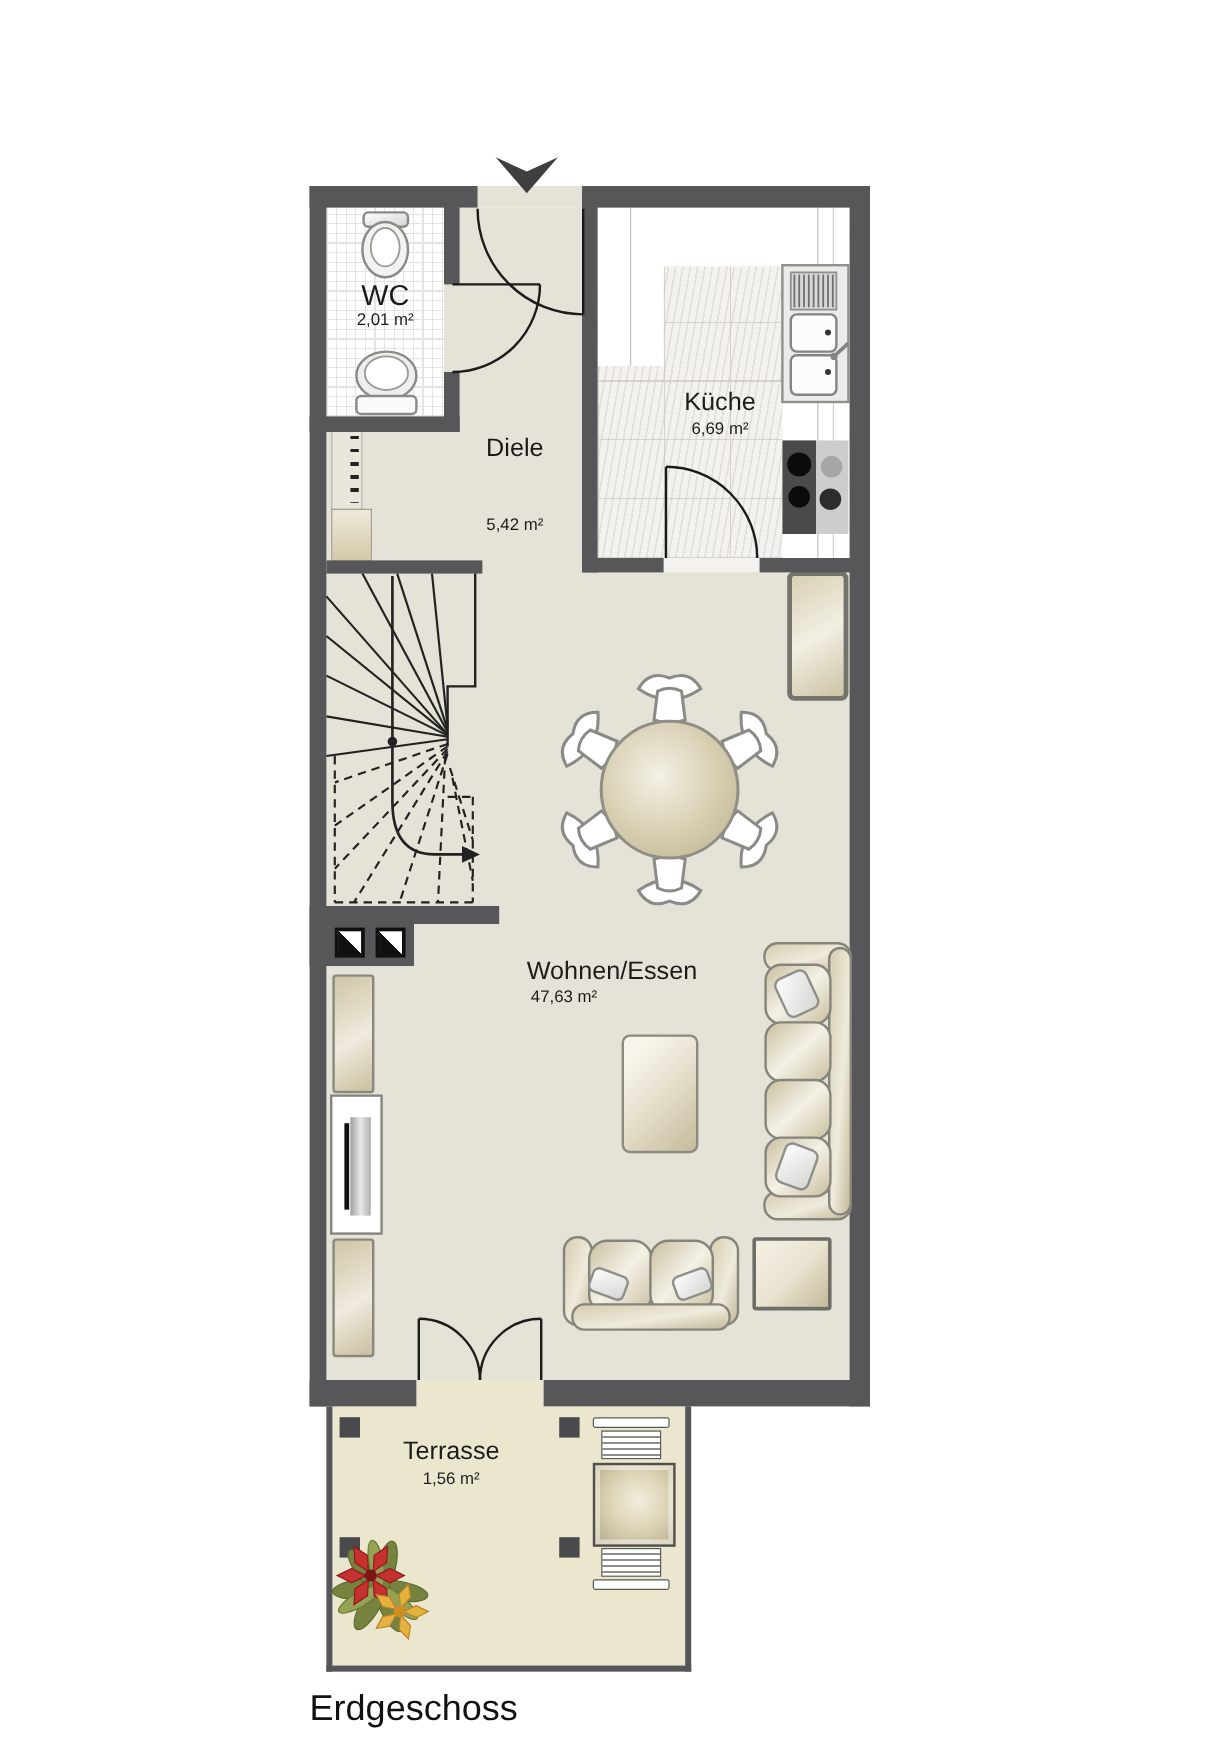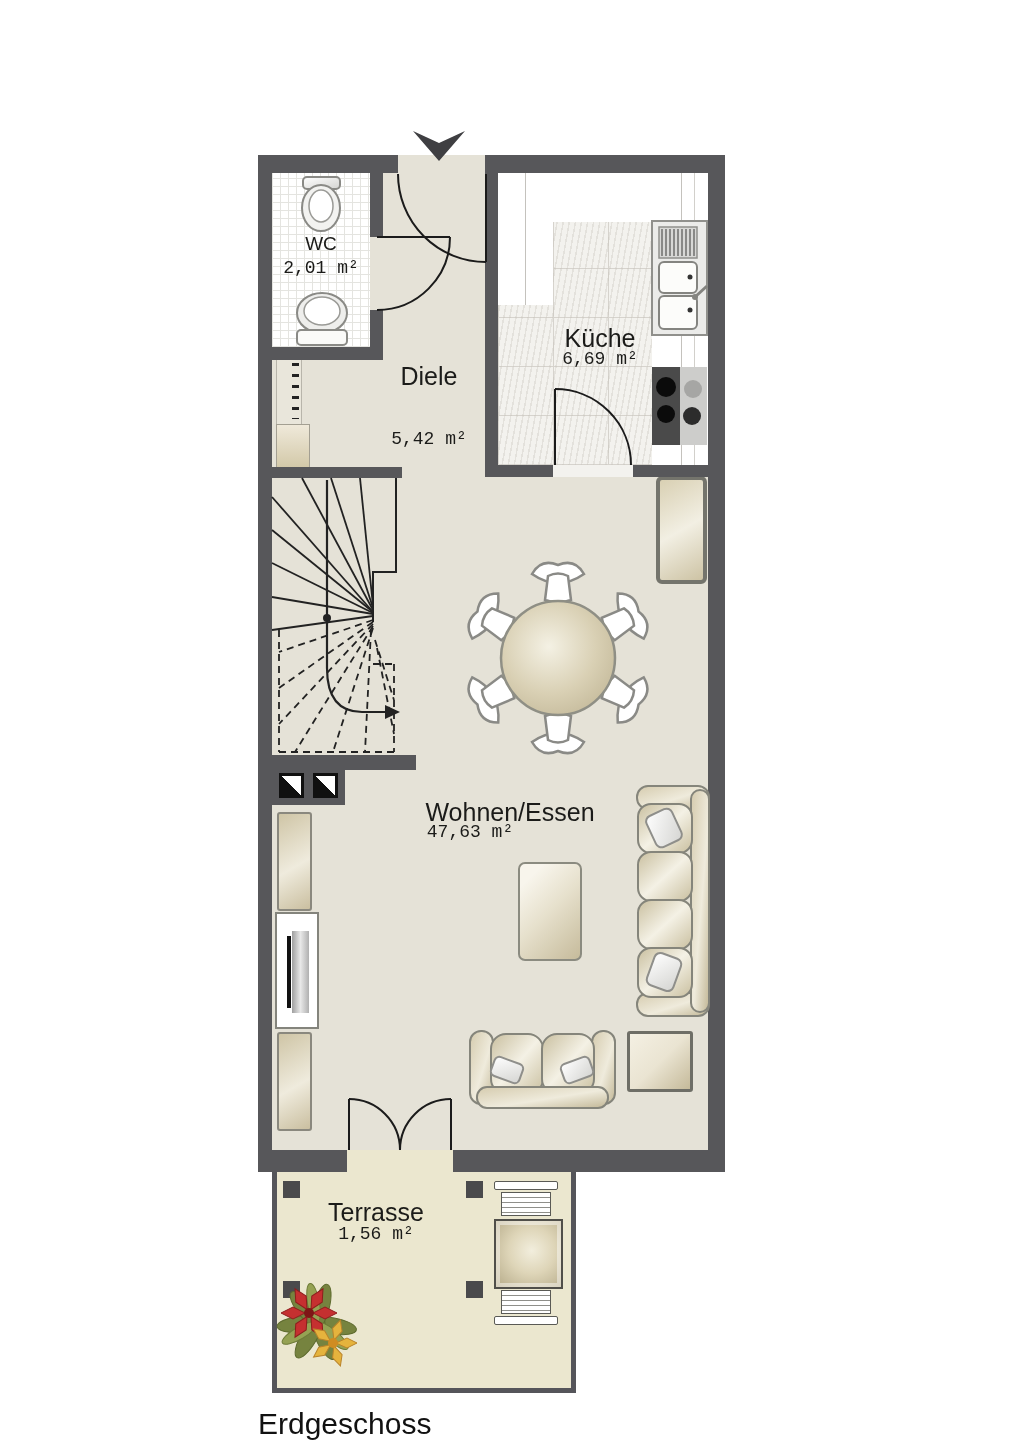--- a/index.html
+++ b/index.html
@@ -4,22 +4,22 @@
 <style>
   html,body{margin:0;padding:0;background:#fff;}
   #canvas{position:relative;width:1024px;height:1449px;background:#ffffff;overflow:hidden;
           font-family:"Liberation Sans","DejaVu Sans",sans-serif;}
   .wall{position:absolute;background:#57575a;z-index:4;}
   .floor{position:absolute;z-index:1;}
   .overlay2{position:absolute;z-index:2;}
   .furn{position:absolute;z-index:3;box-sizing:border-box;}
   .lbl{position:absolute;z-index:7;transform:translateX(-50%);white-space:nowrap;
        color:#1b1b19;text-align:center;}
-  .room-name{font-size:25px;}
-  .room-area{font-size:18px;font-family:Liberation Mono, monospace;}
+  .room-name{font-size:21px;}
+  .room-area{font-size:14px;}
   .title{position:absolute;z-index:7;color:#111;font-size:30px;}
   
   .floor-main{background:#e5e2d7;}
   .floor-wc{background:#ffffff;
     background-image:repeating-linear-gradient(90deg,#e4e4e0 0 1px,transparent 1px 8px),
                      repeating-linear-gradient(0deg,#e4e4e0 0 1px,transparent 1px 8px);}
   .floor-kitchen{background-color:#f3f2ee;
     background-image:
       repeating-linear-gradient(100deg,rgba(198,194,186,.35) 0 1.5px,transparent 1.5px 6px),
       repeating-linear-gradient(90deg,#d6d3cd 0 1px,transparent 1px 55px),
@@ -302,21 +302,21 @@
         <path d="M3,0 L14,-5 L24,0 L14,5 Z"></path>
         <path d="M3,0 L14,-5 L24,0 L14,5 Z" transform="rotate(72)"></path>
         <path d="M3,0 L14,-5 L24,0 L14,5 Z" transform="rotate(144)"></path>
         <path d="M3,0 L14,-5 L24,0 L14,5 Z" transform="rotate(216)"></path>
         <path d="M3,0 L14,-5 L24,0 L14,5 Z" transform="rotate(288)"></path>
         <circle r="5" fill="#cf8c22" stroke="none"></circle>
       </g>
     </g>
   </svg>
 
-  <div class="lbl room-name" style="left:321px;top:233px;font-size:19px;text-align:right;">WC</div>
+  <div class="lbl room-name" style="left:321px;top:233px;font-size:24px;text-align:right;">WC</div>
   <div class="lbl room-area" style="left:321px;top:258px;">2,01 m²</div>
 
   <div class="lbl room-name" style="left:429px;top:362px;">Diele</div>
   <div class="lbl room-area" style="left:429px;top:386px;margin-top:43px;">5,42 m²</div>
 
   <div class="lbl room-name" style="left:600px;top:324px;">Küche</div>
   <div class="lbl room-area" style="left:600px;top:349px;">6,69 m²</div>
 
   <div class="lbl room-name" style="left:470px;top:798px;margin-left:40px;">Wohnen/Essen</div>
   <div class="lbl room-area" style="left:470px;top:822px;">47,63 m²</div>

